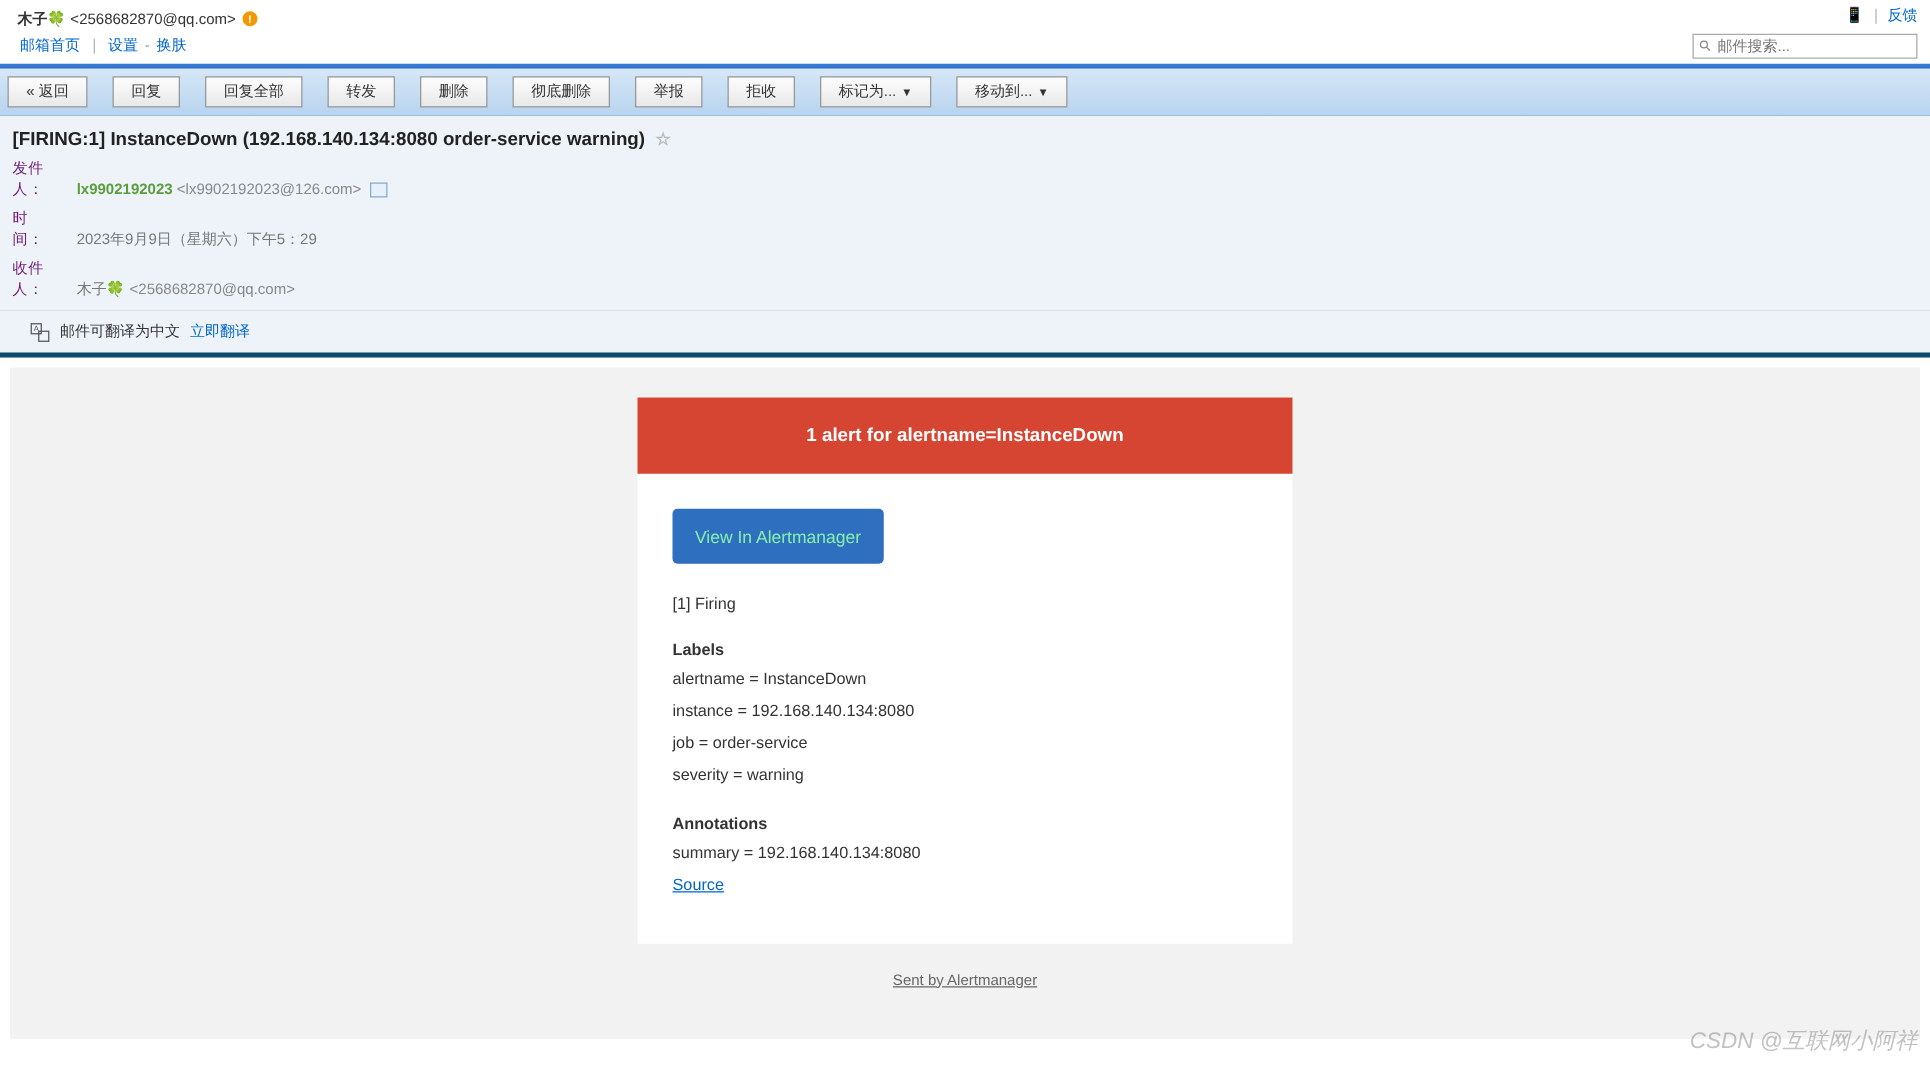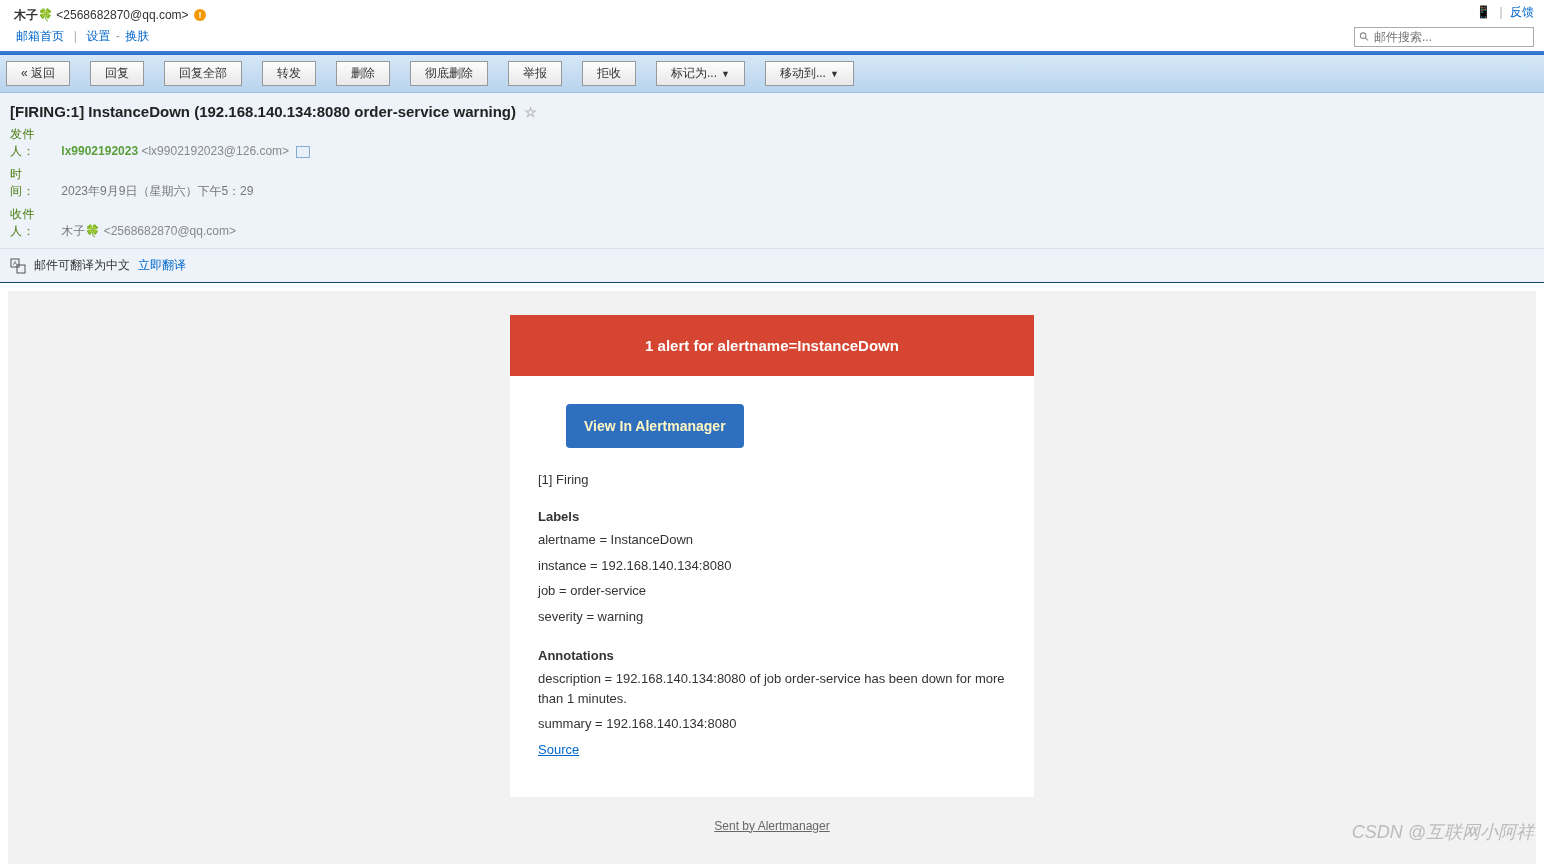--- a/index.html
+++ b/index.html
@@ -19,32 +19,32 @@
 .search-box svg { width: 12px; height: 12px; fill: #888; margin-right: 4px; }
 .search-box input { border: none; outline: none; font-size: 12px; flex: 1; color: #666; }
 .blue-strip { height: 4px; background: linear-gradient(180deg, #3b7fd8, #2c6fc8); margin-top: 4px; }
 .toolbar { background: linear-gradient(180deg, #d6e7f7, #b8d4ef); padding: 6px 6px; border-bottom: 1px solid #9bbde0; display: flex; gap: 20px; flex-wrap: wrap; }
 .tbtn { background: linear-gradient(180deg, #fdfdfd, #e8e8e8); border: 1px solid #999; padding: 3px 14px; font-size: 12px; cursor: pointer; color: #333; }
 .tbtn .arrow { font-size: 9px; margin-left: 4px; }
 .mail-meta { background: #edf3f9; padding: 10px 10px 8px 10px; border-bottom: 1px solid #d6e3ef; }
 .subject { font-size: 15px; font-weight: bold; color: #222; }
 .star { color: #bbb; margin-left: 4px; font-size: 14px; }
 .meta-row { margin-top: 6px; font-size: 12px; color: #777; }
-.meta-label { color: #4d7c0f; width: 48px; display: inline-block; letter-spacing: 0.5px;}
+.meta-label { color: #701a75; width: 48px; display: inline-block; letter-spacing: 0.5px;}
 .sender-name { color: #5a9e3c; font-weight: bold; }
 .sender-addr { color: #888; }
 .contact-icon { display: inline-block; width: 14px; height: 12px; border: 1px solid #88aacc; background: #e6f0fa; vertical-align: middle; margin-left: 4px; position: relative;}
-.translate-bar { background: #edf3f9; padding: 8px 10px; border-bottom: 1px solid #0c4a6e; display: flex; align-items: center; gap: 8px; }
+.translate-bar { background: #edf3f9; padding: 8px 24px; border-bottom: 4px solid #0c4a6e; display: flex; align-items: center; gap: 8px; }
 .translate-icon { width: 16px; height: 16px; }
 .translate-link { color: #0066cc; text-decoration: none; }
 .body-area { background: #f2f2f2; padding: 24px 0 40px 0; margin: 8px; }
 .alert-card { width: 524px; margin: 0 auto; background: #fff; }
 .alert-header { background: #d64531; color: #fff; text-align: center; padding: 22px 10px; font-size: 15px; font-weight: bold; }
 .alert-body { padding: 28px 28px 40px 28px; }
-.view-btn { background: #2f6fbf; color: #fef9c3; border: none; padding: 14px 18px; font-size: 14px; font-weight: bold; border-radius: 4px; cursor: pointer; margin-left: 28px; }
+.view-btn { background: #2f6fbf; color: #86efac; border: none; padding: 14px 18px; font-size: 14px; font-weight: normal; border-radius: 4px; cursor: pointer; }
 .firing { font-weight: normal; font-size: 13px; margin-top: 24px; }
 .section-title { font-weight: bold; font-size: 13px; margin-top: 22px; }
 .kv { font-size: 13px; color: #333; margin-top: 6px; line-height: 1.5; }
 .src-link { color: #0066cc; font-size: 13px; display: inline-block; margin-top: 8px; }
 .sent-by { text-align: center; margin-top: 22px; }
 .sent-by a { color: #666; text-decoration: underline; font-size: 12px; }
 .watermark { position: fixed; right: 10px; bottom: 20px; color: rgba(120,120,120,0.45); font-size: 18px; font-style: italic; pointer-events: none; }
 </style>
 </head>
 <body>
@@ -133,21 +133,20 @@
     <div class="alert-header">1 alert for alertname=InstanceDown</div>
     <div class="alert-body">
       <button class="view-btn">View In Alertmanager</button>
       <div class="firing">[1] Firing</div>
       <div class="section-title">Labels</div>
       <div class="kv">alertname = InstanceDown</div>
       <div class="kv">instance = 192.168.140.134:8080</div>
       <div class="kv">job = order-service</div>
       <div class="kv">severity = warning</div>
       <div class="section-title">Annotations</div>
-      <div class="kv">description = 192.168.140.134:8080 of job order-service has been down for more than 1 minutes.</div>
       <div class="kv">summary = 192.168.140.134:8080</div>
       <a href="#" class="src-link">Source</a>
     </div>
   </div>
   <div class="sent-by">
     <a href="#">Sent by Alertmanager</a>
   </div>
 </div>
 
 <div class="watermark">CSDN @互联网小阿祥</div>

